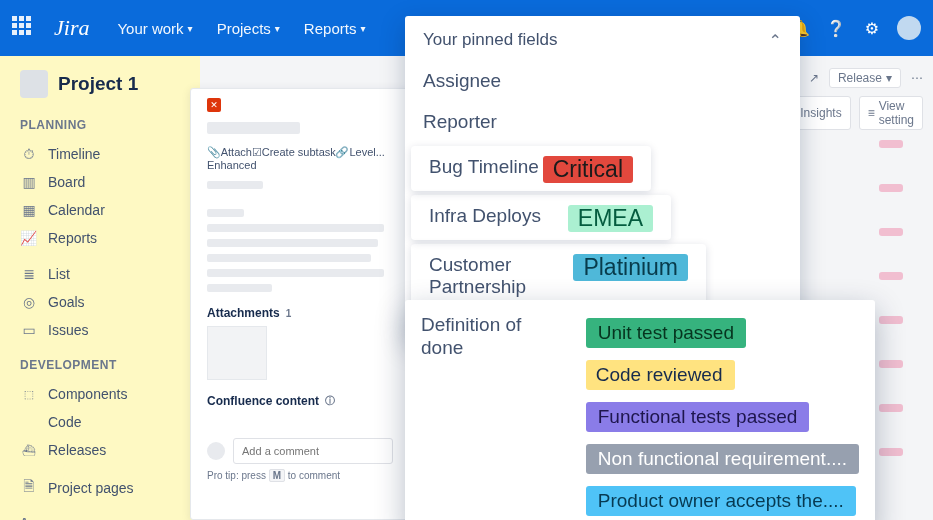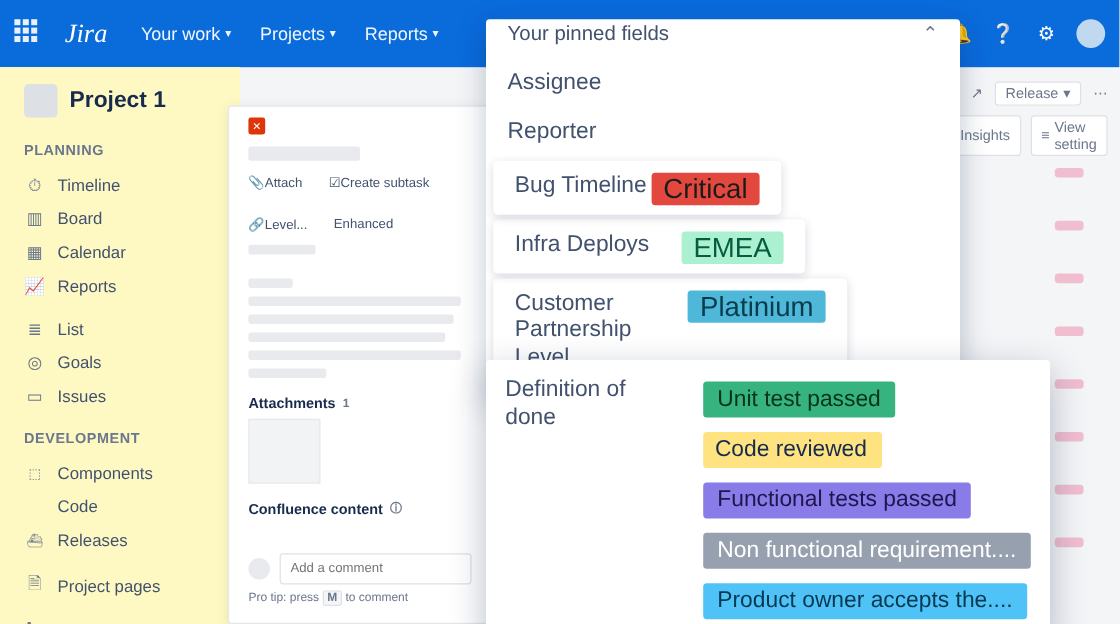--- a/index.html
+++ b/index.html
@@ -26,42 +26,42 @@
 .projtitle { font-size: 19px; font-weight: 600; color: #172b4d; }
 .section-label { font-size: 12px; font-weight: 700; letter-spacing: .5px; color: #6b778c; margin: 14px 0 8px; }
 .sideitem { display: flex; align-items: center; height: 28px; font-size: 14px; color: #42526e; cursor: pointer; }
 .sideitem .sicon { width: 18px; text-align: center; margin-right: 10px; color: #6b778c; font-size: 14px; }
 
 
 .modal { position: absolute; left: 190px; top: 88px; width: 220px; bottom: 0; background: #fff; border: 1px solid #e5e8ec; border-radius: 3px; padding: 8px 16px 0; color: #5e6c84; font-size: 12px; box-shadow: 0 2px 10px rgba(9,30,66,.1); }
 .modal .close { width: 14px; height: 14px; background: #de350b; color: #fff; display: inline-flex; align-items: center; justify-content: center; font-size: 9px; border-radius: 2px; cursor: pointer; }
 .modal .skel { background: #e8eaee; height: 8px; border-radius: 2px; margin: 7px 0; }
 .modal .skelbig { height: 12px; }
-.modal .actions { display: flex; gap: 22px; margin: 12px 0 10px; font-size: 11px; color: #42526e; flex-wrap: wrap;}
+.modal .actions { display: flex; gap: 0; margin: 12px 0 10px; font-size: 11px; color: #42526e; flex-wrap: wrap;}
 .modal .actions span { cursor: pointer; white-space: nowrap; }
 .modal h5 { font-size: 12px; font-weight: 600; color: #172b4d; margin: 14px 0 6px; display: flex; align-items: center; gap: 6px;}
 .modal .cnt { font-size: 10px; color: #6b778c; }
 .attbox { width: 60px; height: 54px; background: #f2f3f5; border: 1px solid #e5e8ec; margin: 6px 0 10px; }
 .commentrow { display: flex; align-items: center; gap: 8px; margin-top: 30px; }
 .commentrow .av { width: 18px; height: 18px; border-radius: 50%; background: #e8eaee; }
 .commentrow input { flex: 1; border: 1px solid #dfe1e6; border-radius: 3px; padding: 6px 8px; font-size: 11px; color: #6b778c; }
 .protip { font-size: 10px; color: #6b778c; margin-top: 6px; }
 .protip b { background: #f4f5f7; border: 1px solid #dfe1e6; border-radius: 2px; padding: 0 3px; font-weight: 600; }
 
 
 .rstrip { position: absolute; right: 0; top: 60px; width: 130px; padding: 8px 10px 0 0; color: #6b778c; font-size: 12px; }
 .rstrip .row1 { display: flex; justify-content: flex-end; gap: 10px; align-items: center; margin-bottom: 8px;}
 .rstrip .btn { border: 1px solid #dfe1e6; background: #fff; padding: 2px 8px; border-radius: 3px; font-size: 12px; display: inline-flex; align-items: center; gap: 4px;}
 .rstrip .row2 { display: flex; justify-content: flex-end; gap: 8px; }
 .pinkdots { position: absolute; right: 30px; top: 140px; display: flex; flex-direction: column; gap: 36px; }
 .pinkdots span { width: 24px; height: 8px; background: #e8a; border-radius: 3px; opacity: .5; }
 
 
 .panel { position: absolute; left: 405px; top: 16px; width: 395px; background: #fff; border-radius: 3px; box-shadow: 0 8px 24px rgba(9,30,66,.25); padding-bottom: 10px; }
-.panel-head { display: flex; align-items: center; justify-content: space-between; padding: 2px 18px 10px; }
+.panel-head { display: flex; align-items: center; justify-content: space-between; padding: 14px 18px 10px; }
 .panel-head h3 { font-size: 17px; font-weight: 400; color: #42526e; }
 .panel-head .chev { color: #6b778c; cursor: pointer; }
 .field { padding: 10px 18px 8px; }
 .field.card { margin: 4px 6px 0; border-radius: 4px; box-shadow: 0 2px 8px rgba(9,30,66,.15); }
 .field-label { font-size: 19px; color: #42526e; line-height: 1.2; }
 .field-row { display: flex; align-items: flex-start; justify-content: space-between; }
 .tag { display: inline-block; padding: 0 10px; border-radius: 3px; font-size: 23px; }
 .tag-crit { background: #e2483d; color: #1b1b1b; }
 .tag-emea { background: #abf0d1; color: #055c3f; }
 .tag-plat { background: #4fb8d9; color: #083b4b; }

